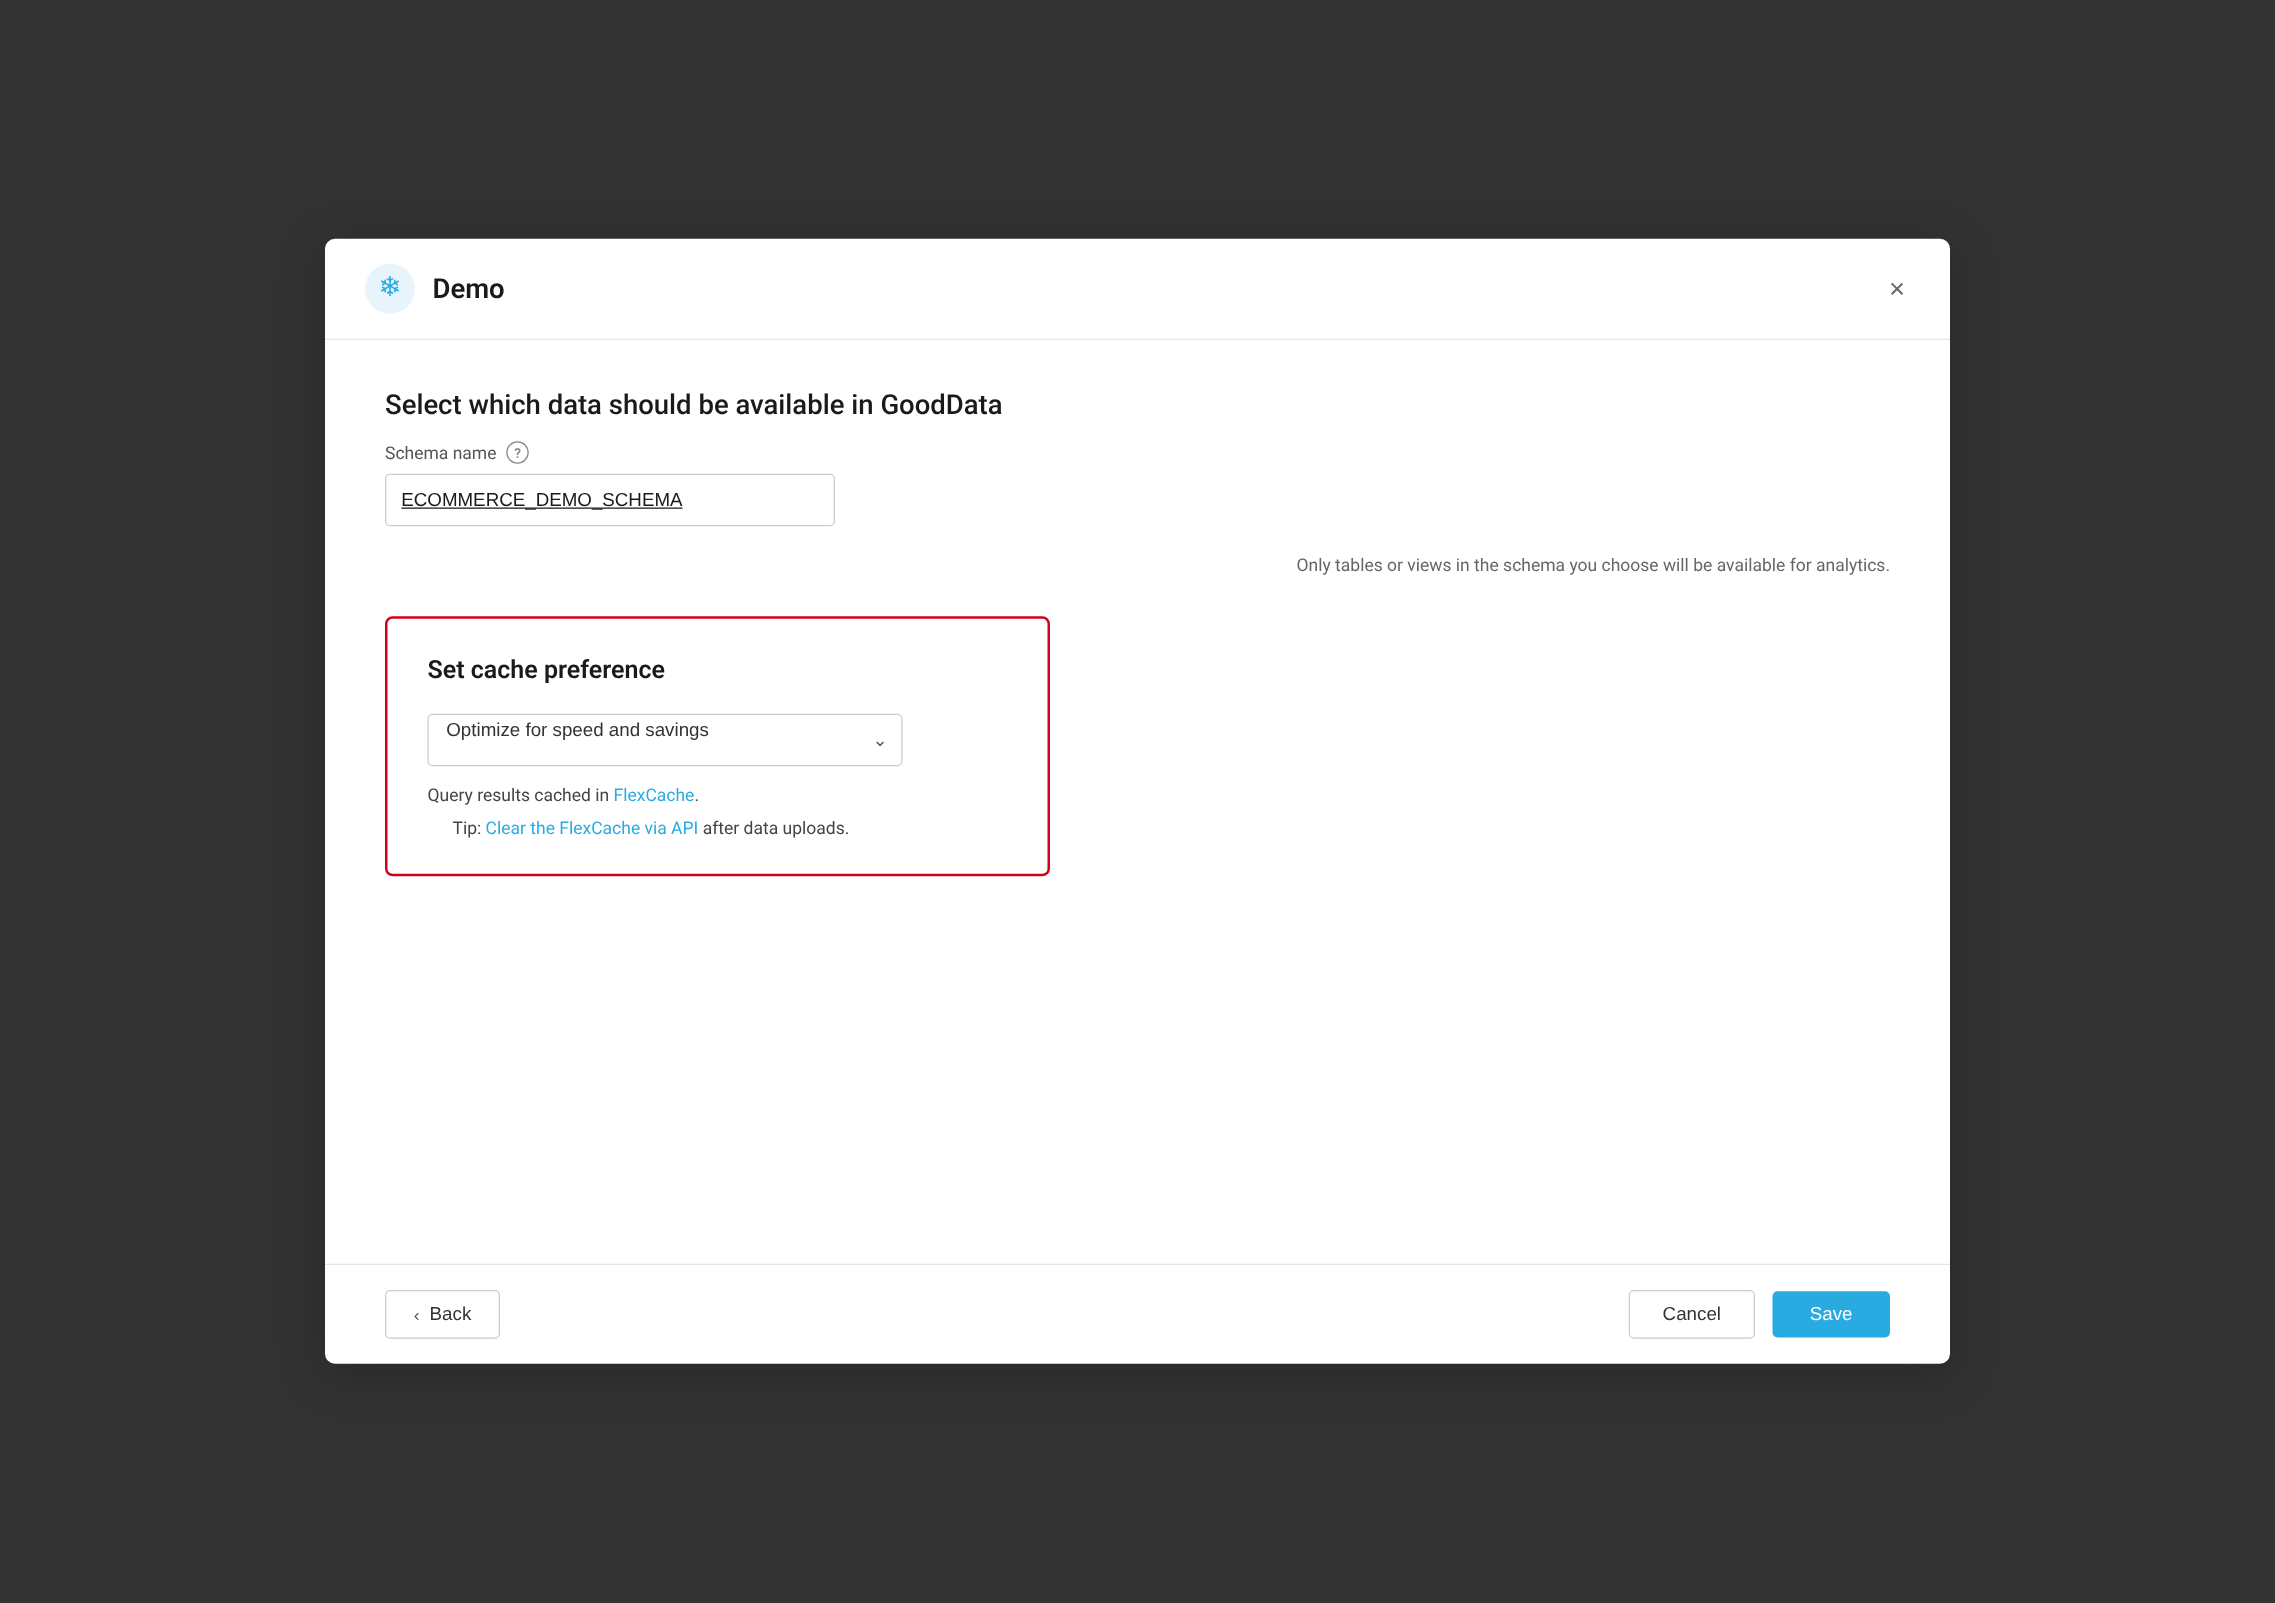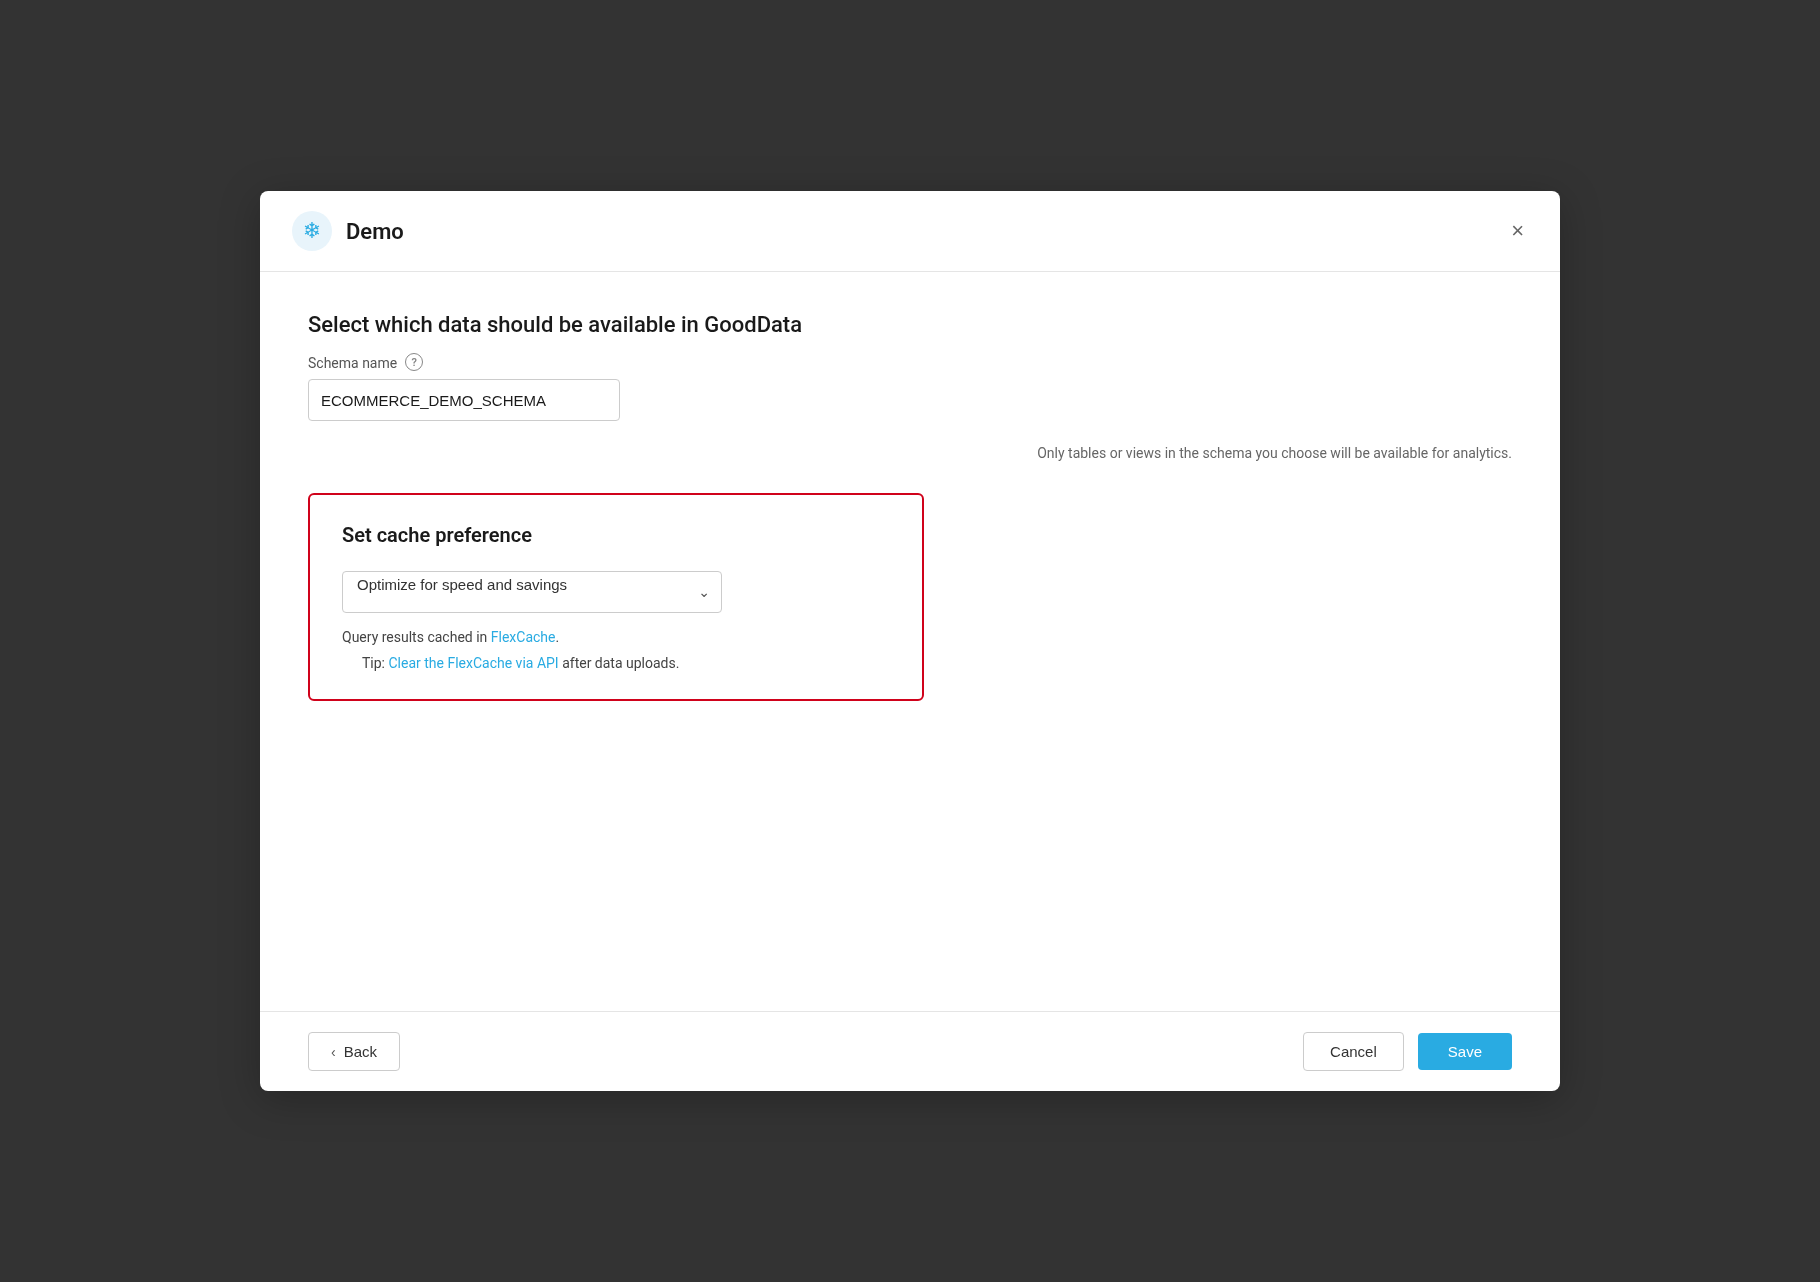--- a/index.html
+++ b/index.html
@@ -123,45 +123,46 @@
       align-items: center;
       justify-content: center;
       font-size: 11px;
       color: #888;
       cursor: pointer;
       font-weight: 600;
       flex-shrink: 0;
     }
 
     .schema-input {
-      width: 312px;
+      width: 360px;
       height: 42px;
       border: 1px solid #ccc;
       border-radius: 4px;
       padding: 0 12px;
       font-size: 15px;
       color: #1a1a1a;
       background: #fff;
       outline: none;
+      text-decoration: underline;
     }
 
     .helper-text {
       font-size: 14px;
       color: #666;
       margin-top: 8px;
       margin-bottom: 32px;
       text-align: right;
     }
 
     
     .cache-preference-box {
       border: 2px solid #d0021b;
       border-radius: 6px;
       padding: 28px 32px 28px 32px;
-      width: 616px;
+      width: 532px;
       background: #fff;
     }
 
     .cache-title {
       font-size: 20px;
       font-weight: 600;
       color: #1a1a1a;
       margin-bottom: 24px;
     }
 

